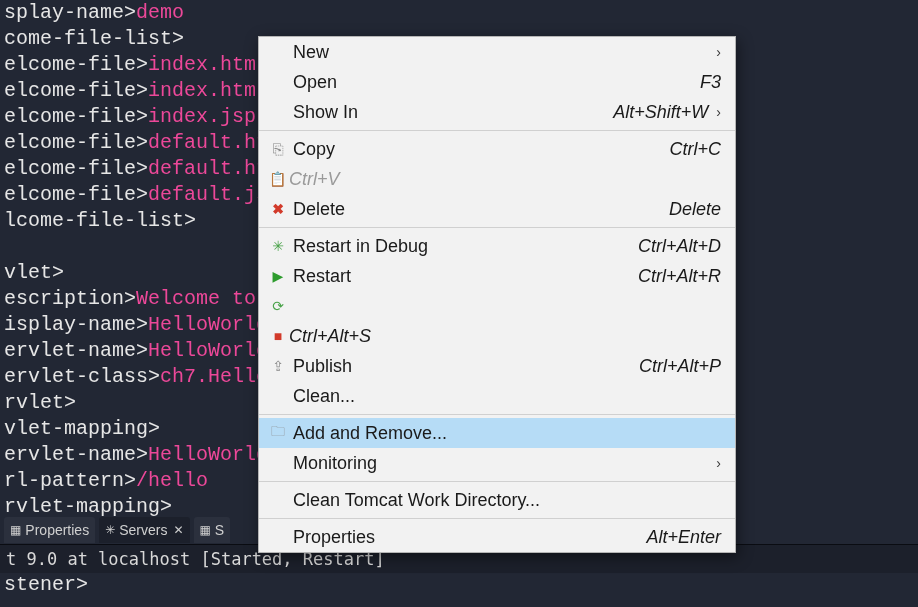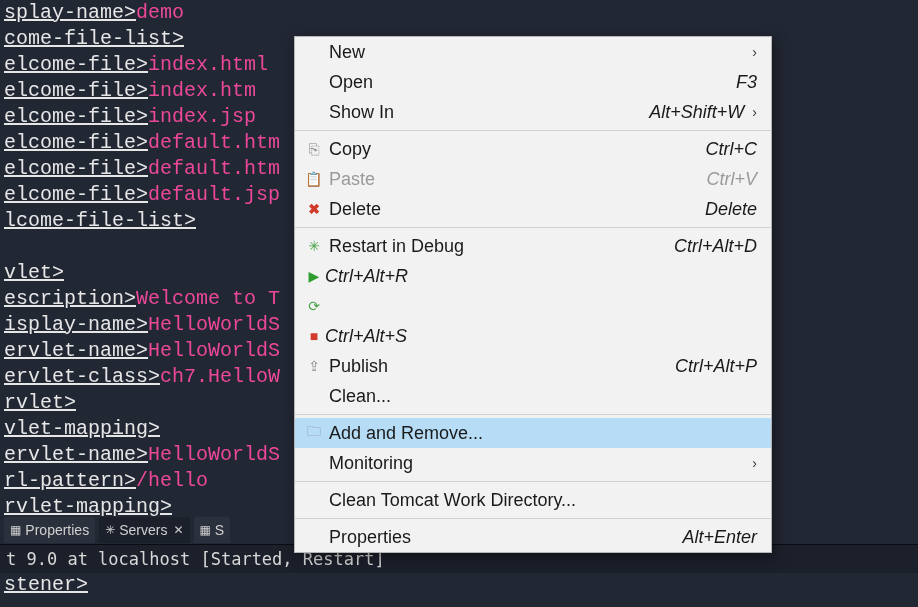--- a/index.html
+++ b/index.html
@@ -16,21 +16,21 @@
     position: absolute;
     left: 0; top: 0; right: 0;
     padding: 0 4px;
     font-family: Consolas, "Courier New", monospace;
     font-size: 20px;
     line-height: 26px;
     color: #e6e6e6;
     white-space: pre;
     user-select: none;
   }
-  .tag  { color: #e6e6e6; text-decoration: underline; }
+  .tag  { color: #e6e6e6; }
   .txt  { color: #ec4899; }
 
   
   .bottom-panel {
     position: absolute;
     left: 0; right: 0;
     top: 516px;
   }
   .tabs {
     display: flex;
@@ -64,21 +64,20 @@
   
   .menu {
     position: absolute;
     left: 258px; top: 36px;
     width: 478px;
     background: #f2f2f2;
     border: 1px solid #b5b5b5;
     box-shadow: 2px 4px 14px rgba(0,0,0,0.45);
     font-size: 18px;
     color: #1a1a1a;
-    margin-left: 36px;
   }
   .menu-item {
     display: flex;
     align-items: center;
     height: 30px;
     padding: 0 14px 0 8px;
   }
   .menu-item .mi-icon {
     width: 22px;
     display: inline-flex;
@@ -153,36 +152,36 @@
       <span class="arrow">›</span>
     </div>
     <div class="menu-sep"></div>
     <div class="menu-item">
       <span class="mi-icon ic-copy">⎘</span>
       <span class="mi-label">Copy</span>
       <span class="mi-accel">Ctrl+C</span>
     </div>
     <div class="menu-item disabled">
       <span class="mi-icon ic-paste">📋</span>
-      <span class="mi-label">Paste</span>
       <span class="mi-accel">Ctrl+V</span>
     </div>
     <div class="menu-item">
       <span class="mi-icon ic-del">✖</span>
       <span class="mi-label">Delete</span>
       <span class="mi-accel">Delete</span>
     </div>
     <div class="menu-sep"></div>
     <div class="menu-item">
       <span class="mi-icon ic-debug">✳</span>
       <span class="mi-label">Restart in Debug</span>
       <span class="mi-accel">Ctrl+Alt+D</span>
     </div>
     <div class="menu-item">
       <span class="mi-icon ic-restart">▶</span>
+      <span class="mi-label">Restart</span>
       <span class="mi-accel">Ctrl+Alt+R</span>
     </div>
     <div class="menu-item">
       <span class="mi-icon ic-profile">⟳</span>
       <span class="mi-accel"></span>
     </div>
     <div class="menu-item">
       <span class="mi-icon ic-stop">■</span>
       <span class="mi-accel">Ctrl+Alt+S</span>
     </div>

